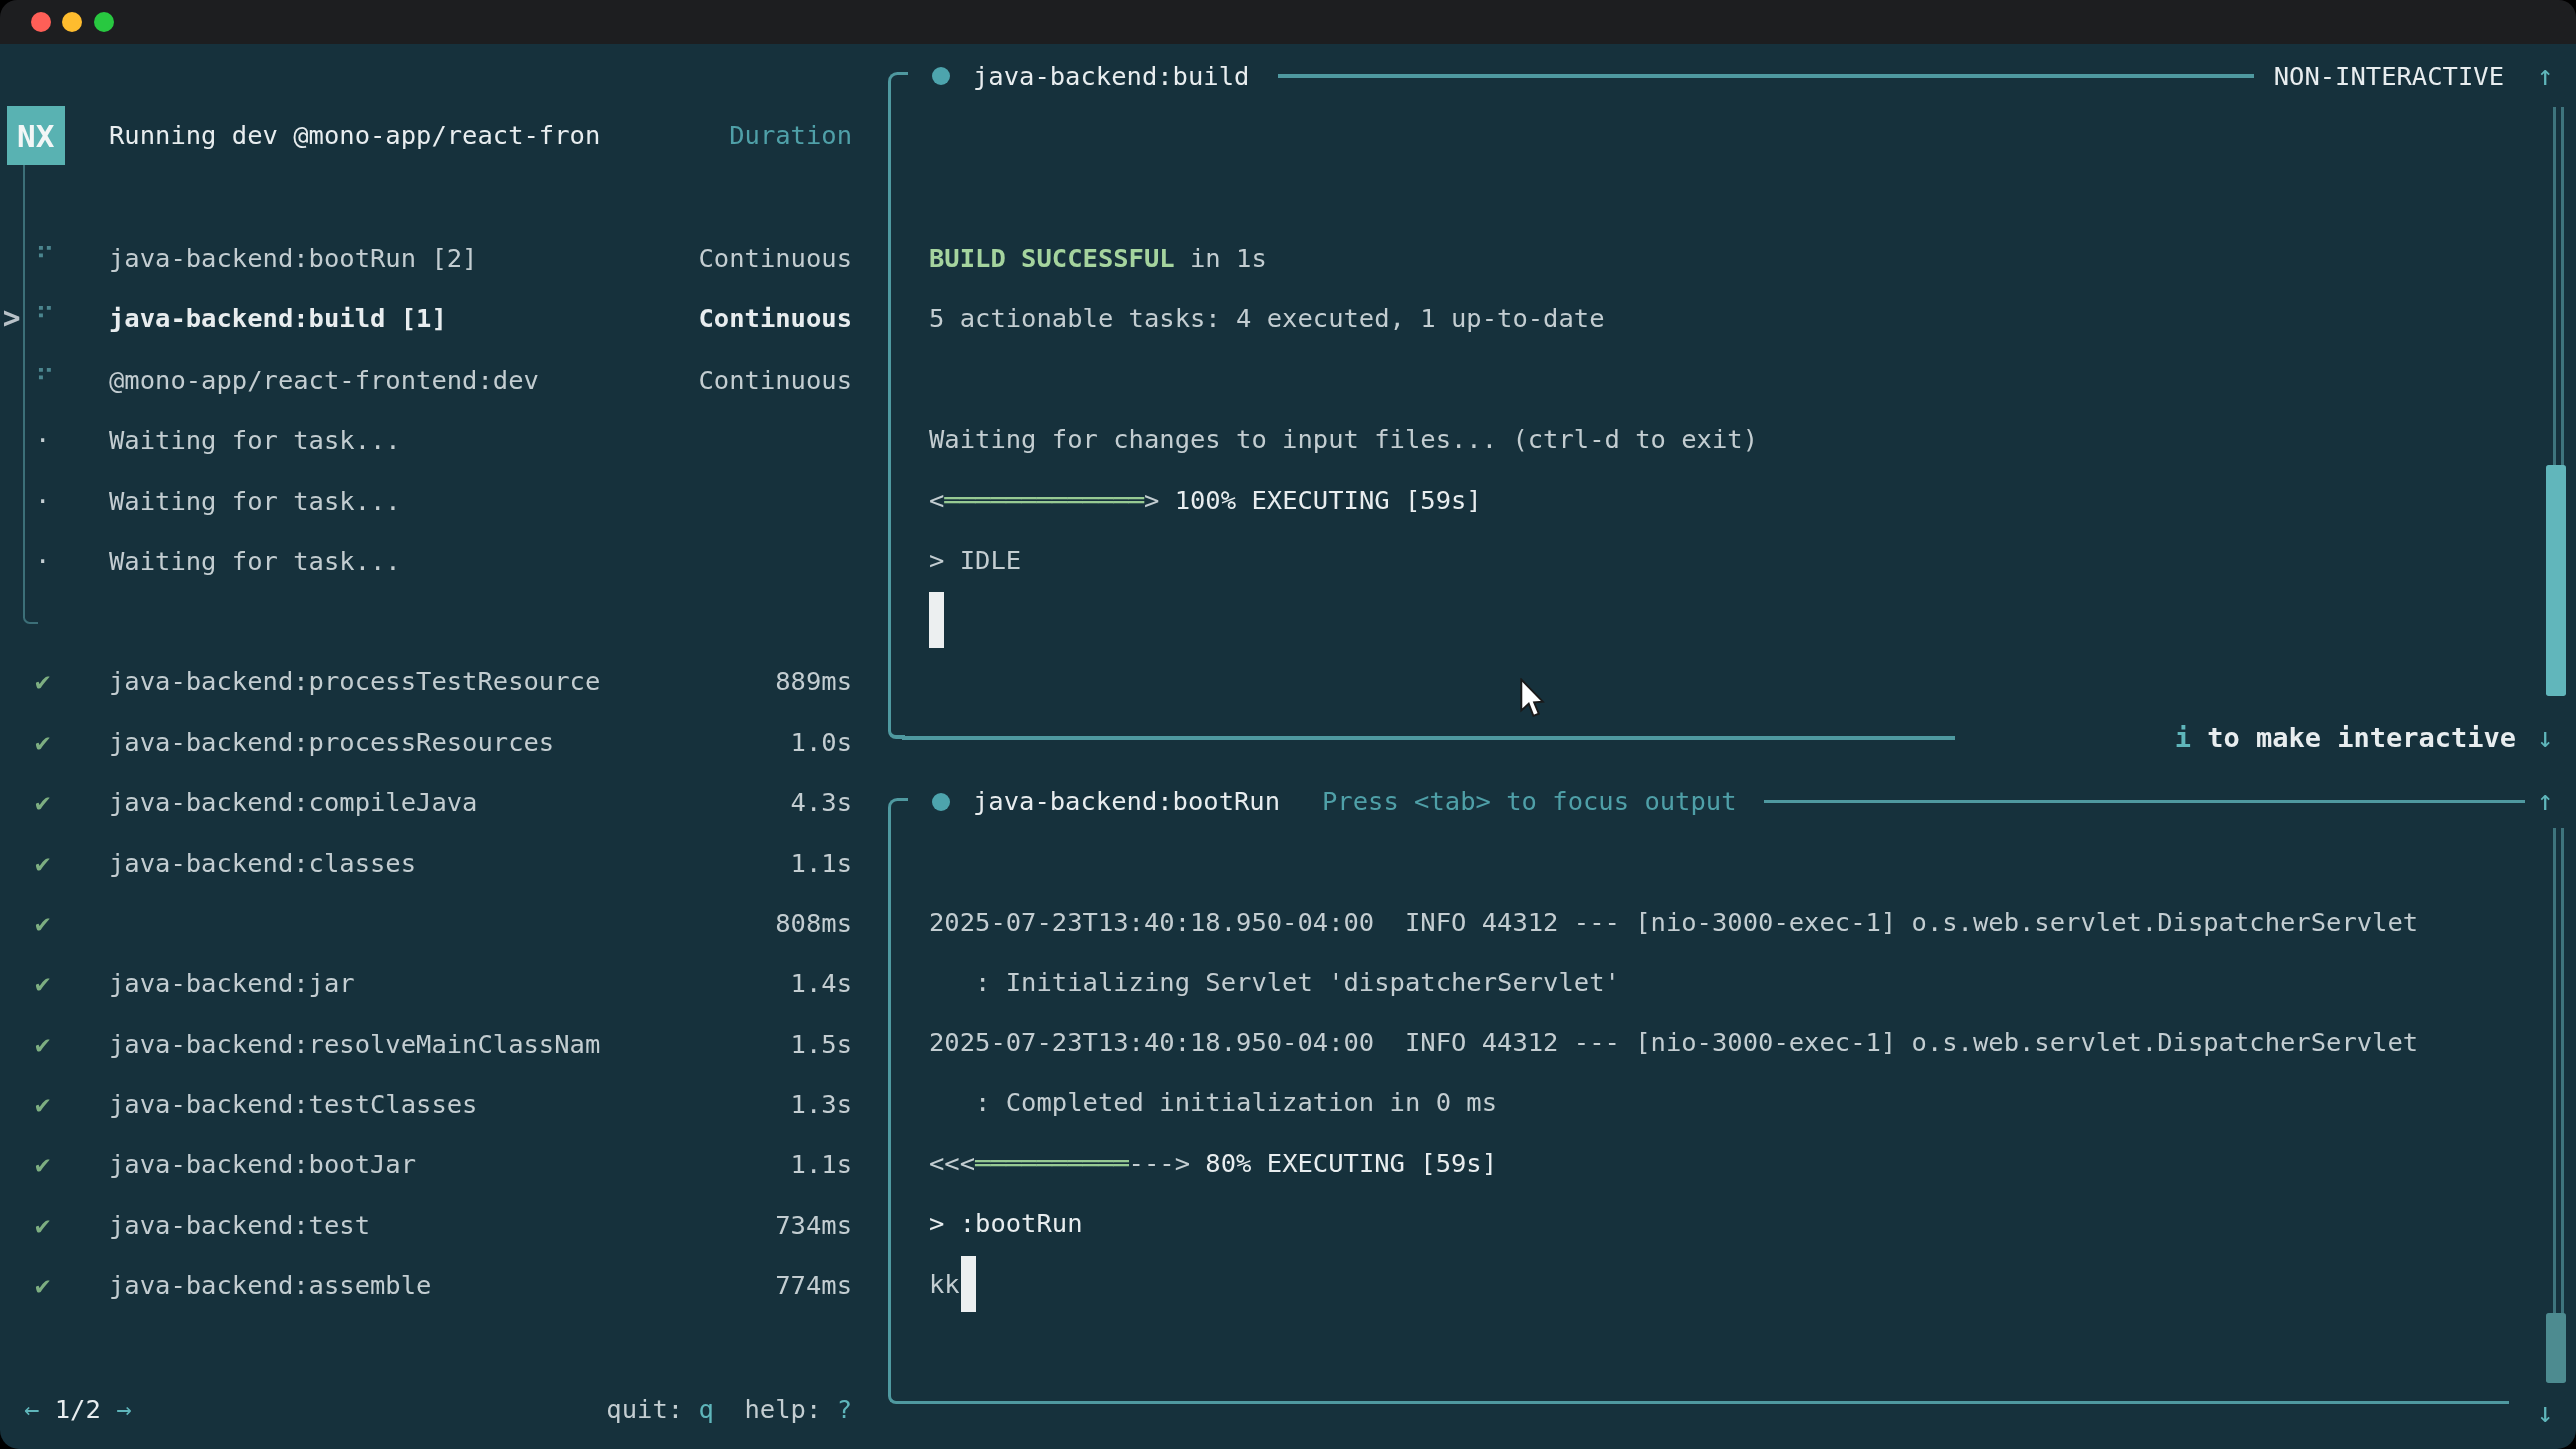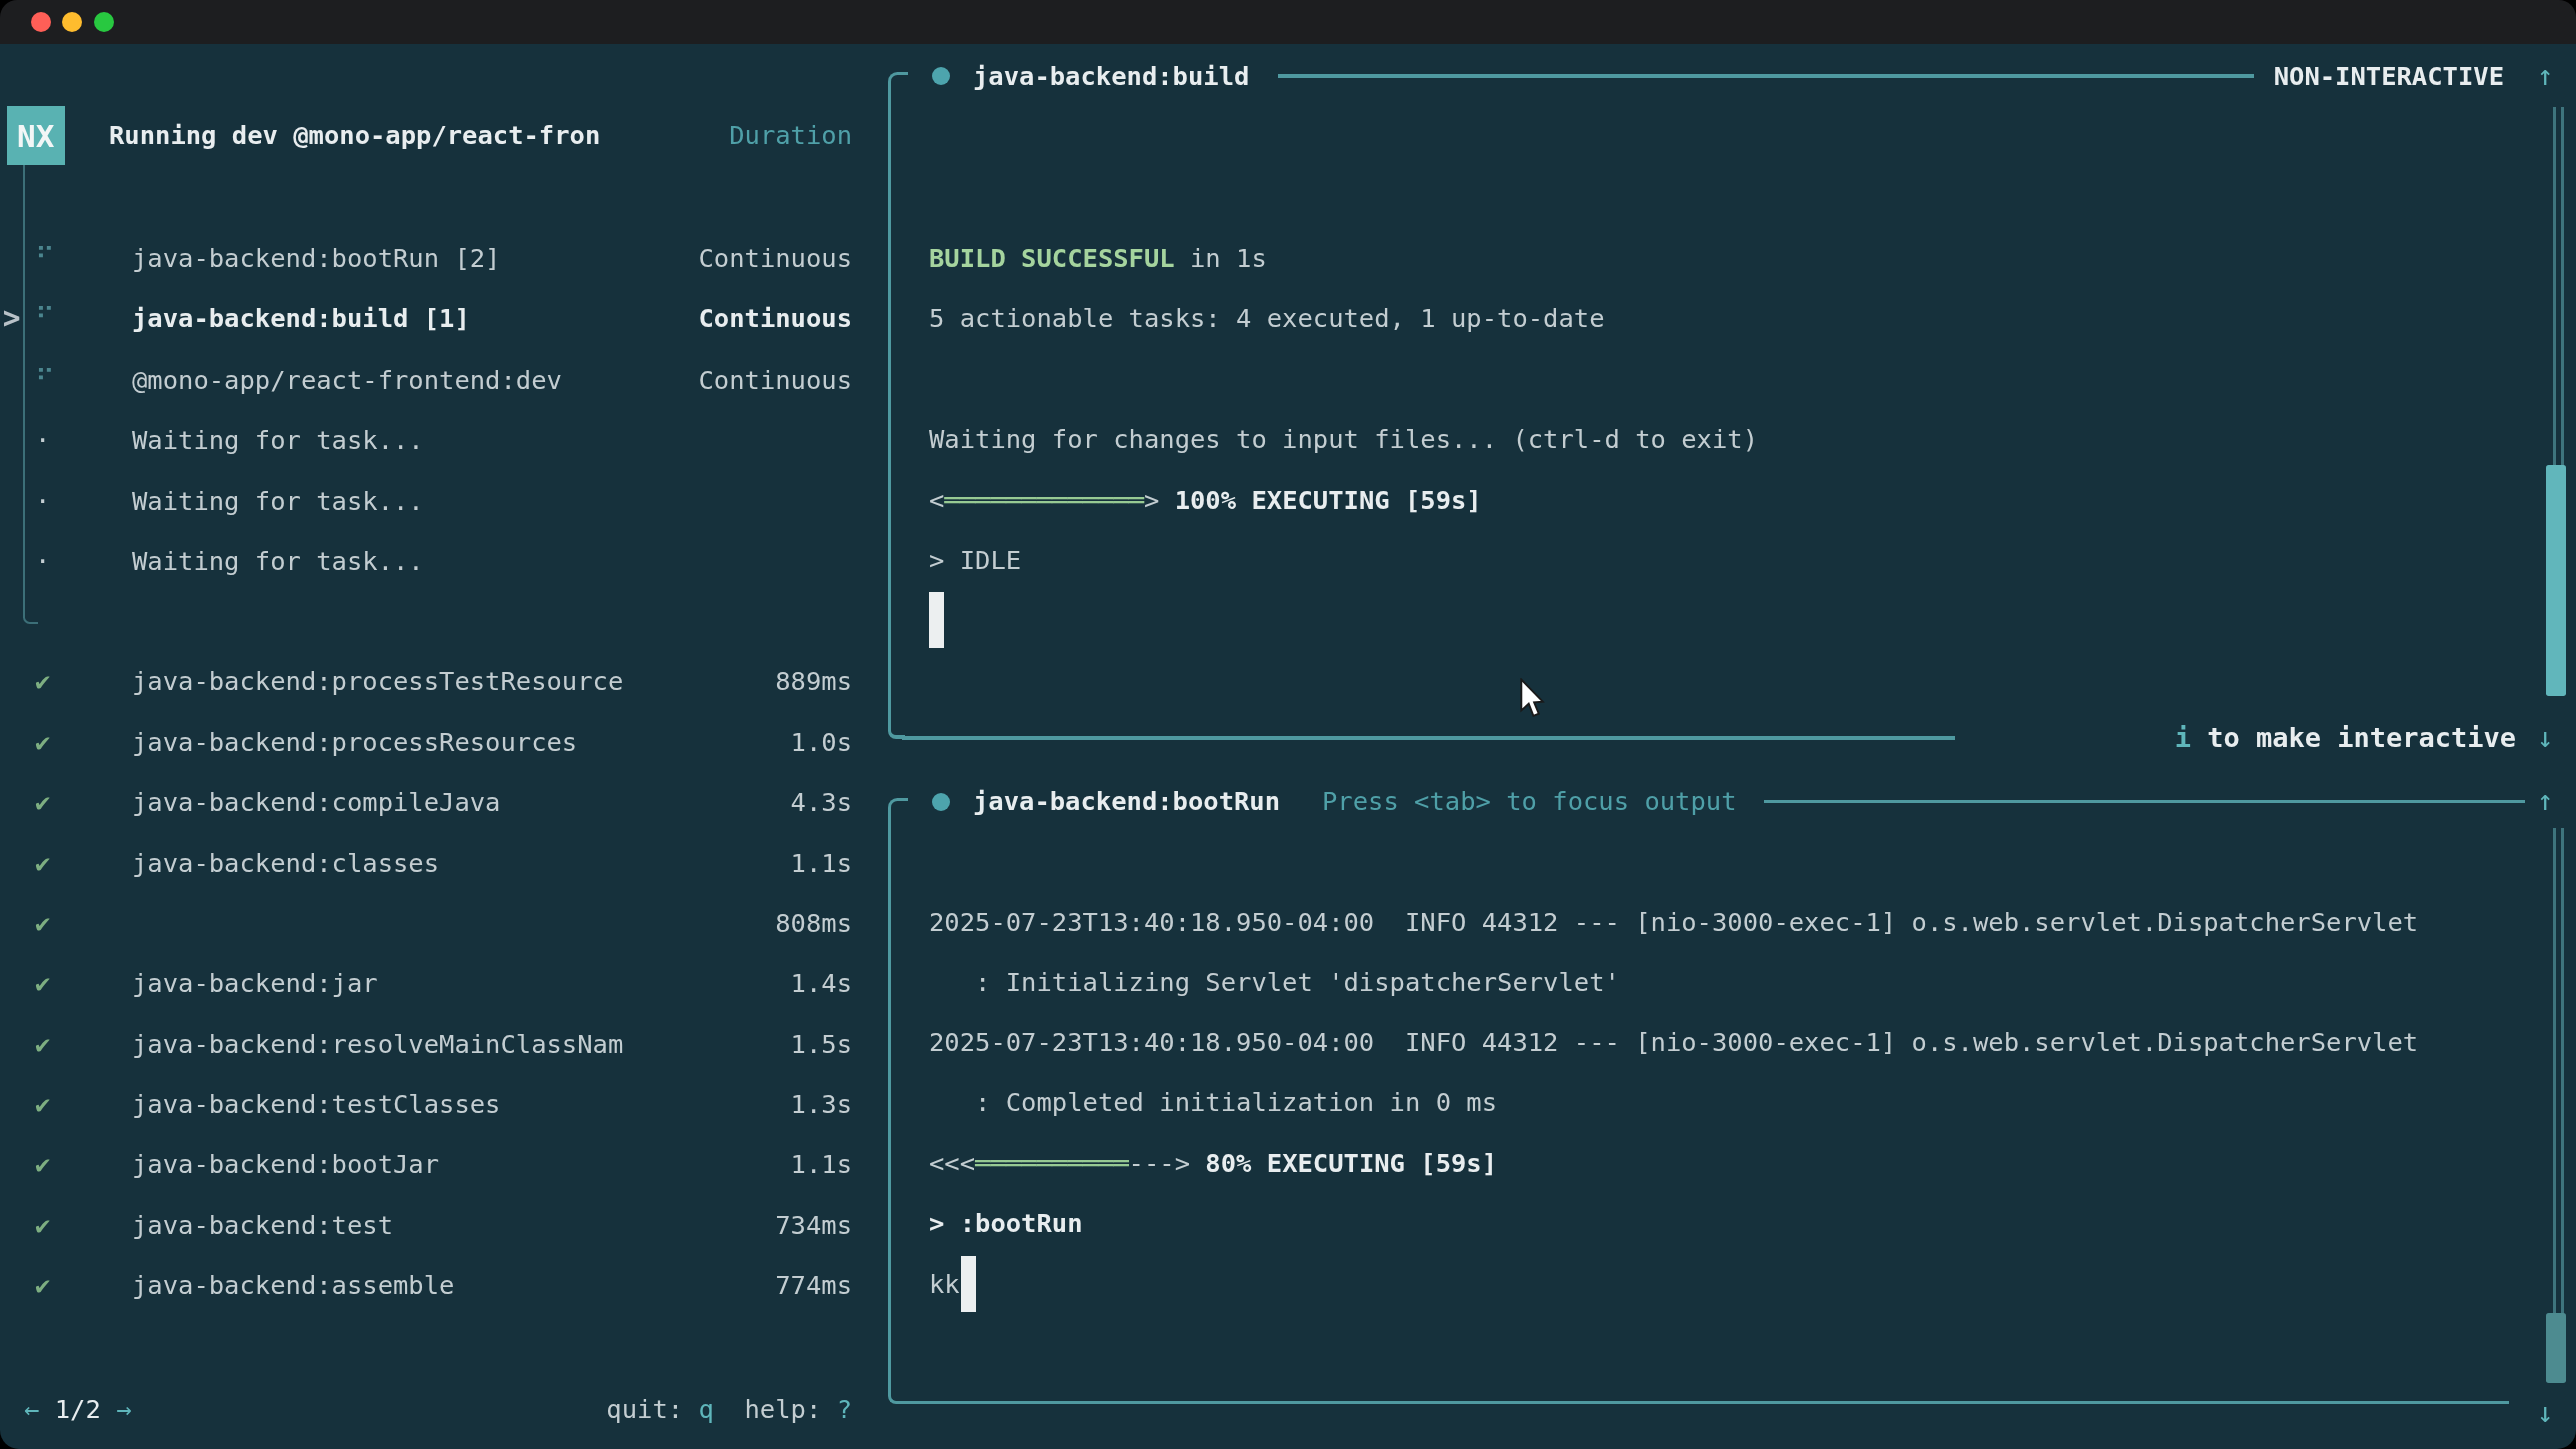--- a/index.html
+++ b/index.html
@@ -12,31 +12,31 @@
   html,body{background:var(--outside);}
   body{font-family:"DejaVu Sans Mono","Liberation Mono",monospace;}
   #screen{position:relative;width:2576px;height:1449px;background:var(--outside);overflow:hidden;}
   .titlebar{position:absolute;left:0;top:0;width:2576px;height:44px;background:var(--titlebar);
     border-radius:17.4px 17.4px 0 0;}
   .tl{position:absolute;top:12px;width:20px;height:20px;border-radius:50%;}
   .terminal{position:absolute;left:0;top:44px;width:2576px;height:1405px;background:var(--bg);
     border-radius:0 0 19px 19px;}
   
   .t{position:absolute;white-space:pre;font-size:25.5px;line-height:60px;height:60px;color:var(--text);}
-  .b{font-weight:700;color:var(--bright);}
+  .b{font-weight:400;color:var(--bright);}
   .green{color:var(--green-bold);font-weight:700;}
   .bar{color:var(--green);}
   .tealtxt{color:var(--teal);}
   .tealmid{color:var(--teal-mid);}
   
   .nx{position:absolute;left:6.7px;top:106px;width:58px;height:59px;background:#59b2b2;
     display:flex;align-items:center;justify-content:center;font-size:31px;font-weight:700;color:#f2f6f6;}
   .srow{position:absolute;left:0;width:879px;height:60px;font-size:25.5px;line-height:60px;color:var(--text);}
   .srow .ic{position:absolute;left:35px;width:54px;}
-  .srow .nm{position:absolute;left:109px;white-space:pre;margin-left:23px;}
+  .srow .nm{position:absolute;left:109px;white-space:pre;}
   .srow .du{position:absolute;right:27px;white-space:pre;}
   .srow.sel .nm,.srow.sel .du{font-weight:700;color:var(--bright);}
   .spin{color:var(--spinner);font-size:27px;}
   .chk{color:var(--check);}
   .dot{color:var(--text);}
   .tree{position:absolute;left:23px;top:165px;width:14.8px;height:459px;
     border-left:2.7px solid #3c6f78;border-bottom:2.7px solid #3c6f78;border-bottom-left-radius:6.7px;}
   .caret{position:absolute;left:2.7px;top:288px;height:60px;line-height:60px;font-size:29.5px;
     font-weight:700;color:#b9c2c8;}
   

